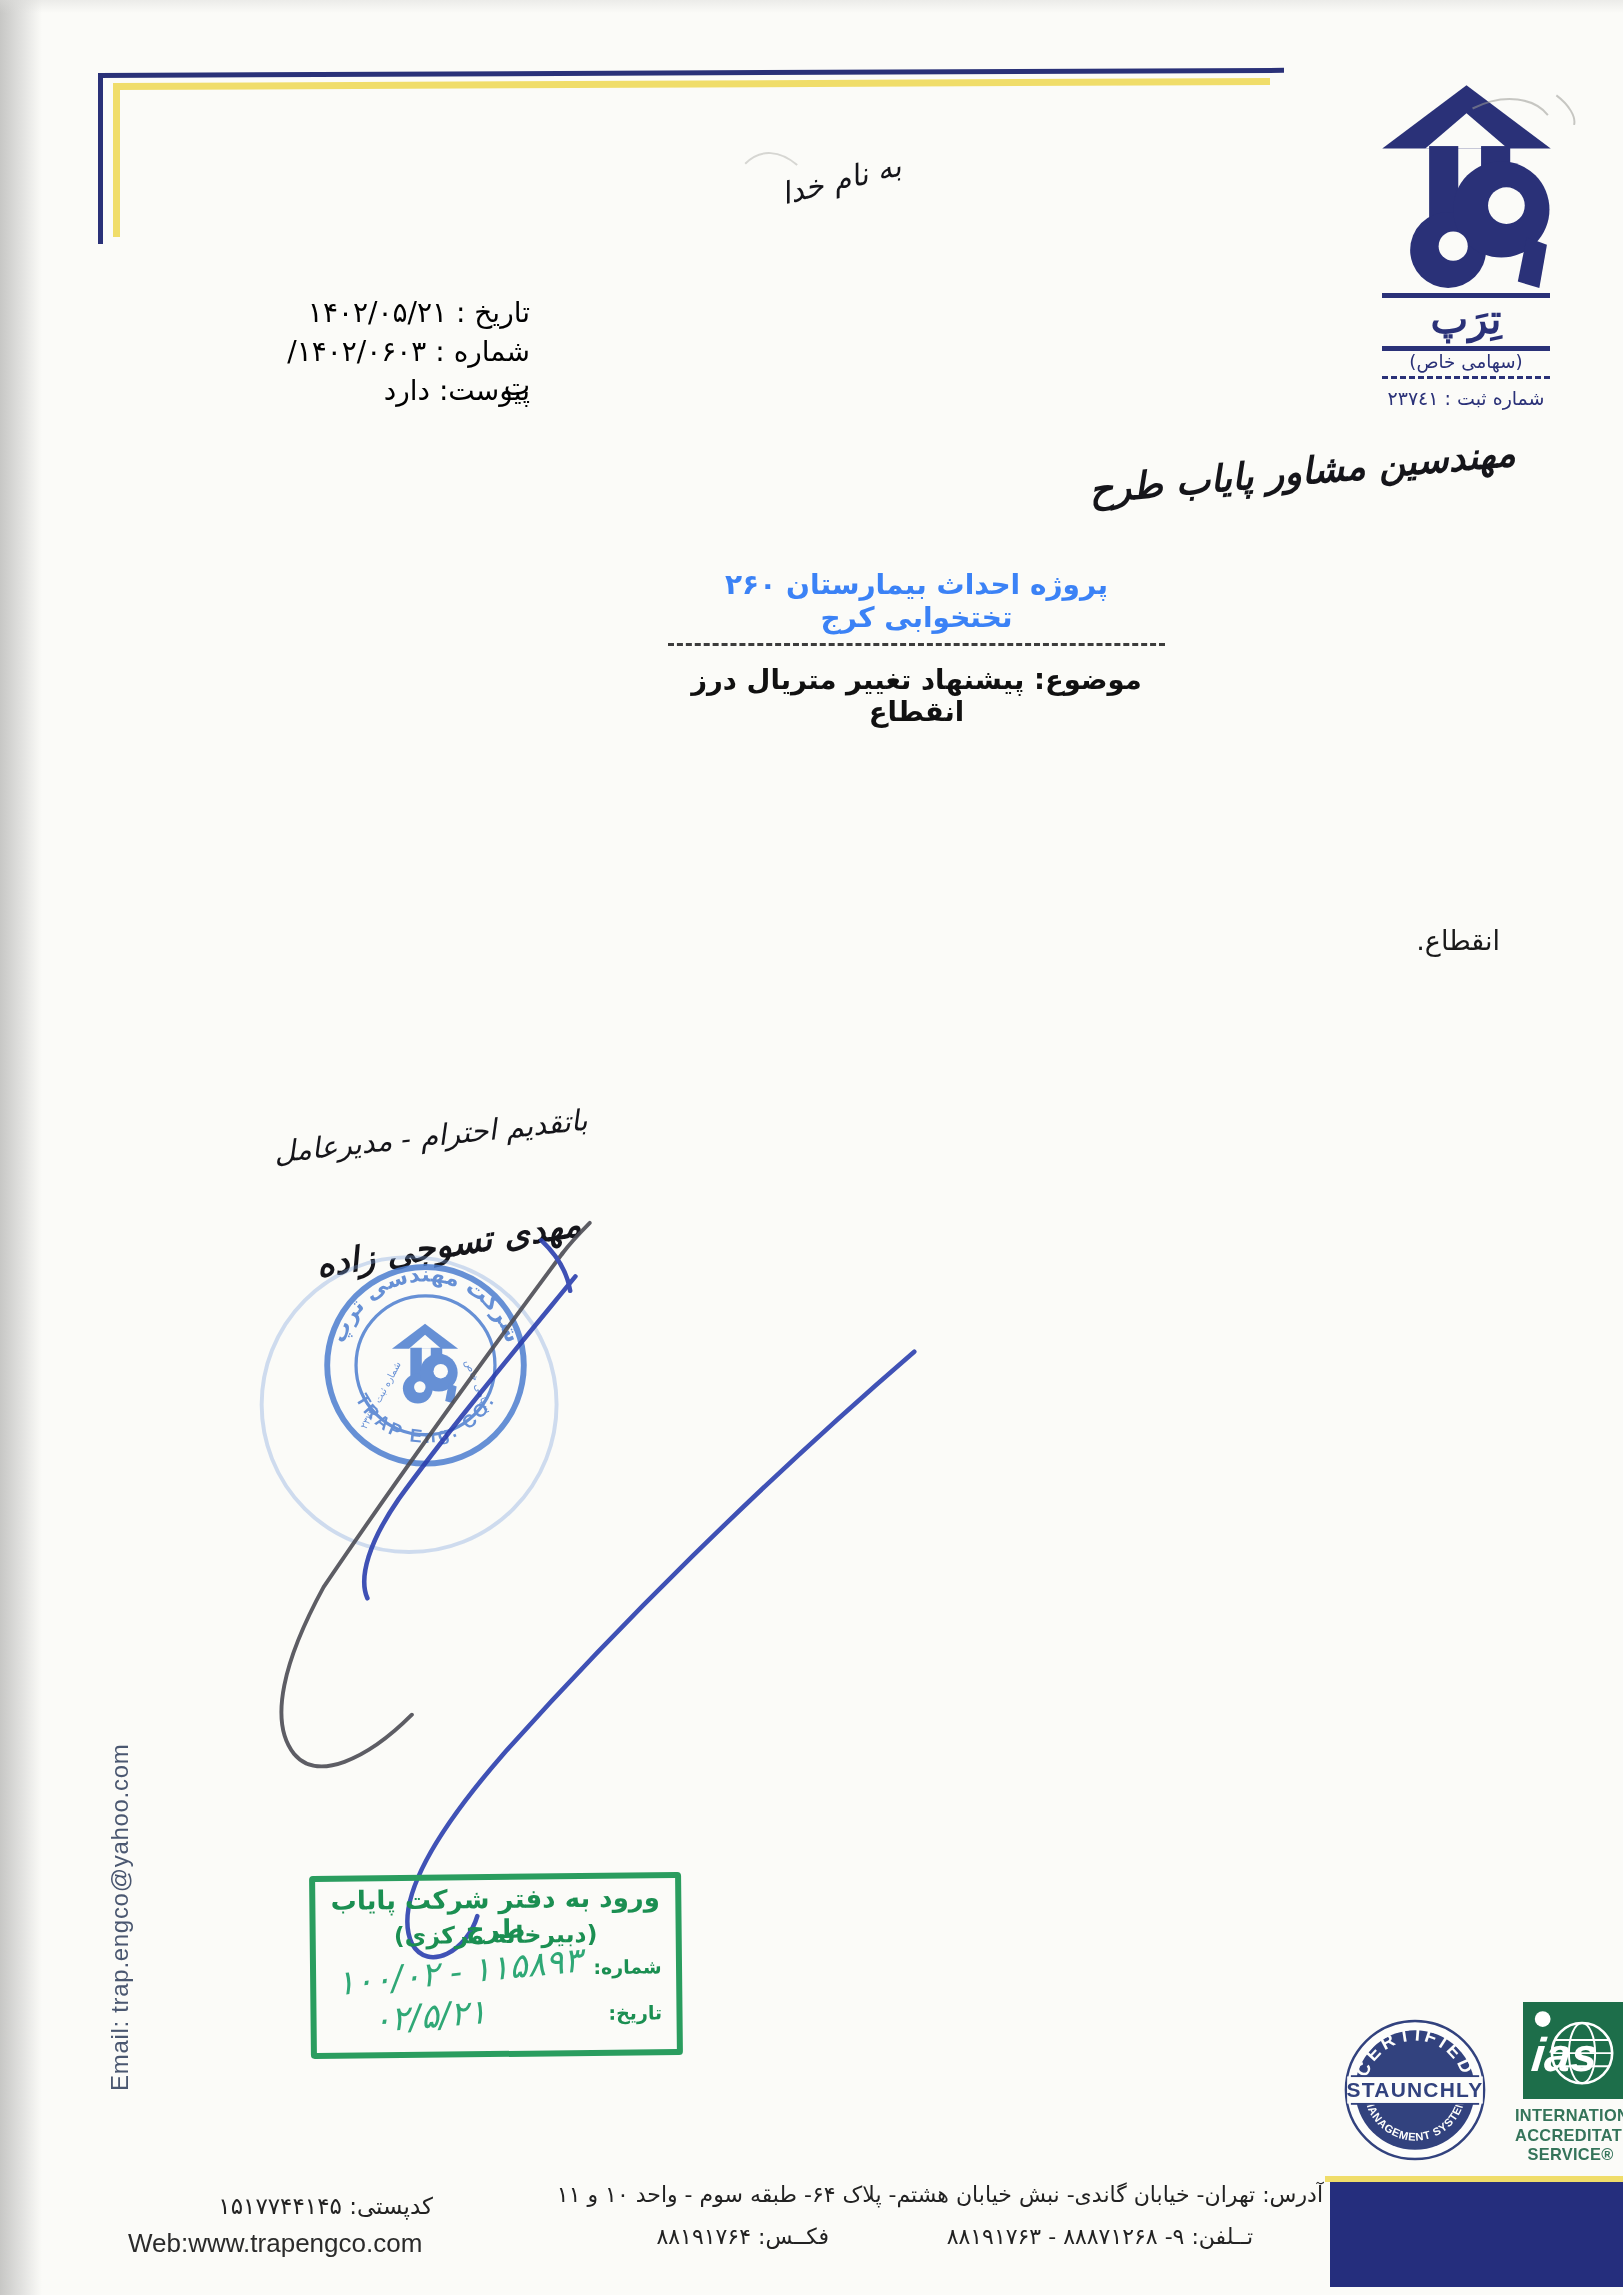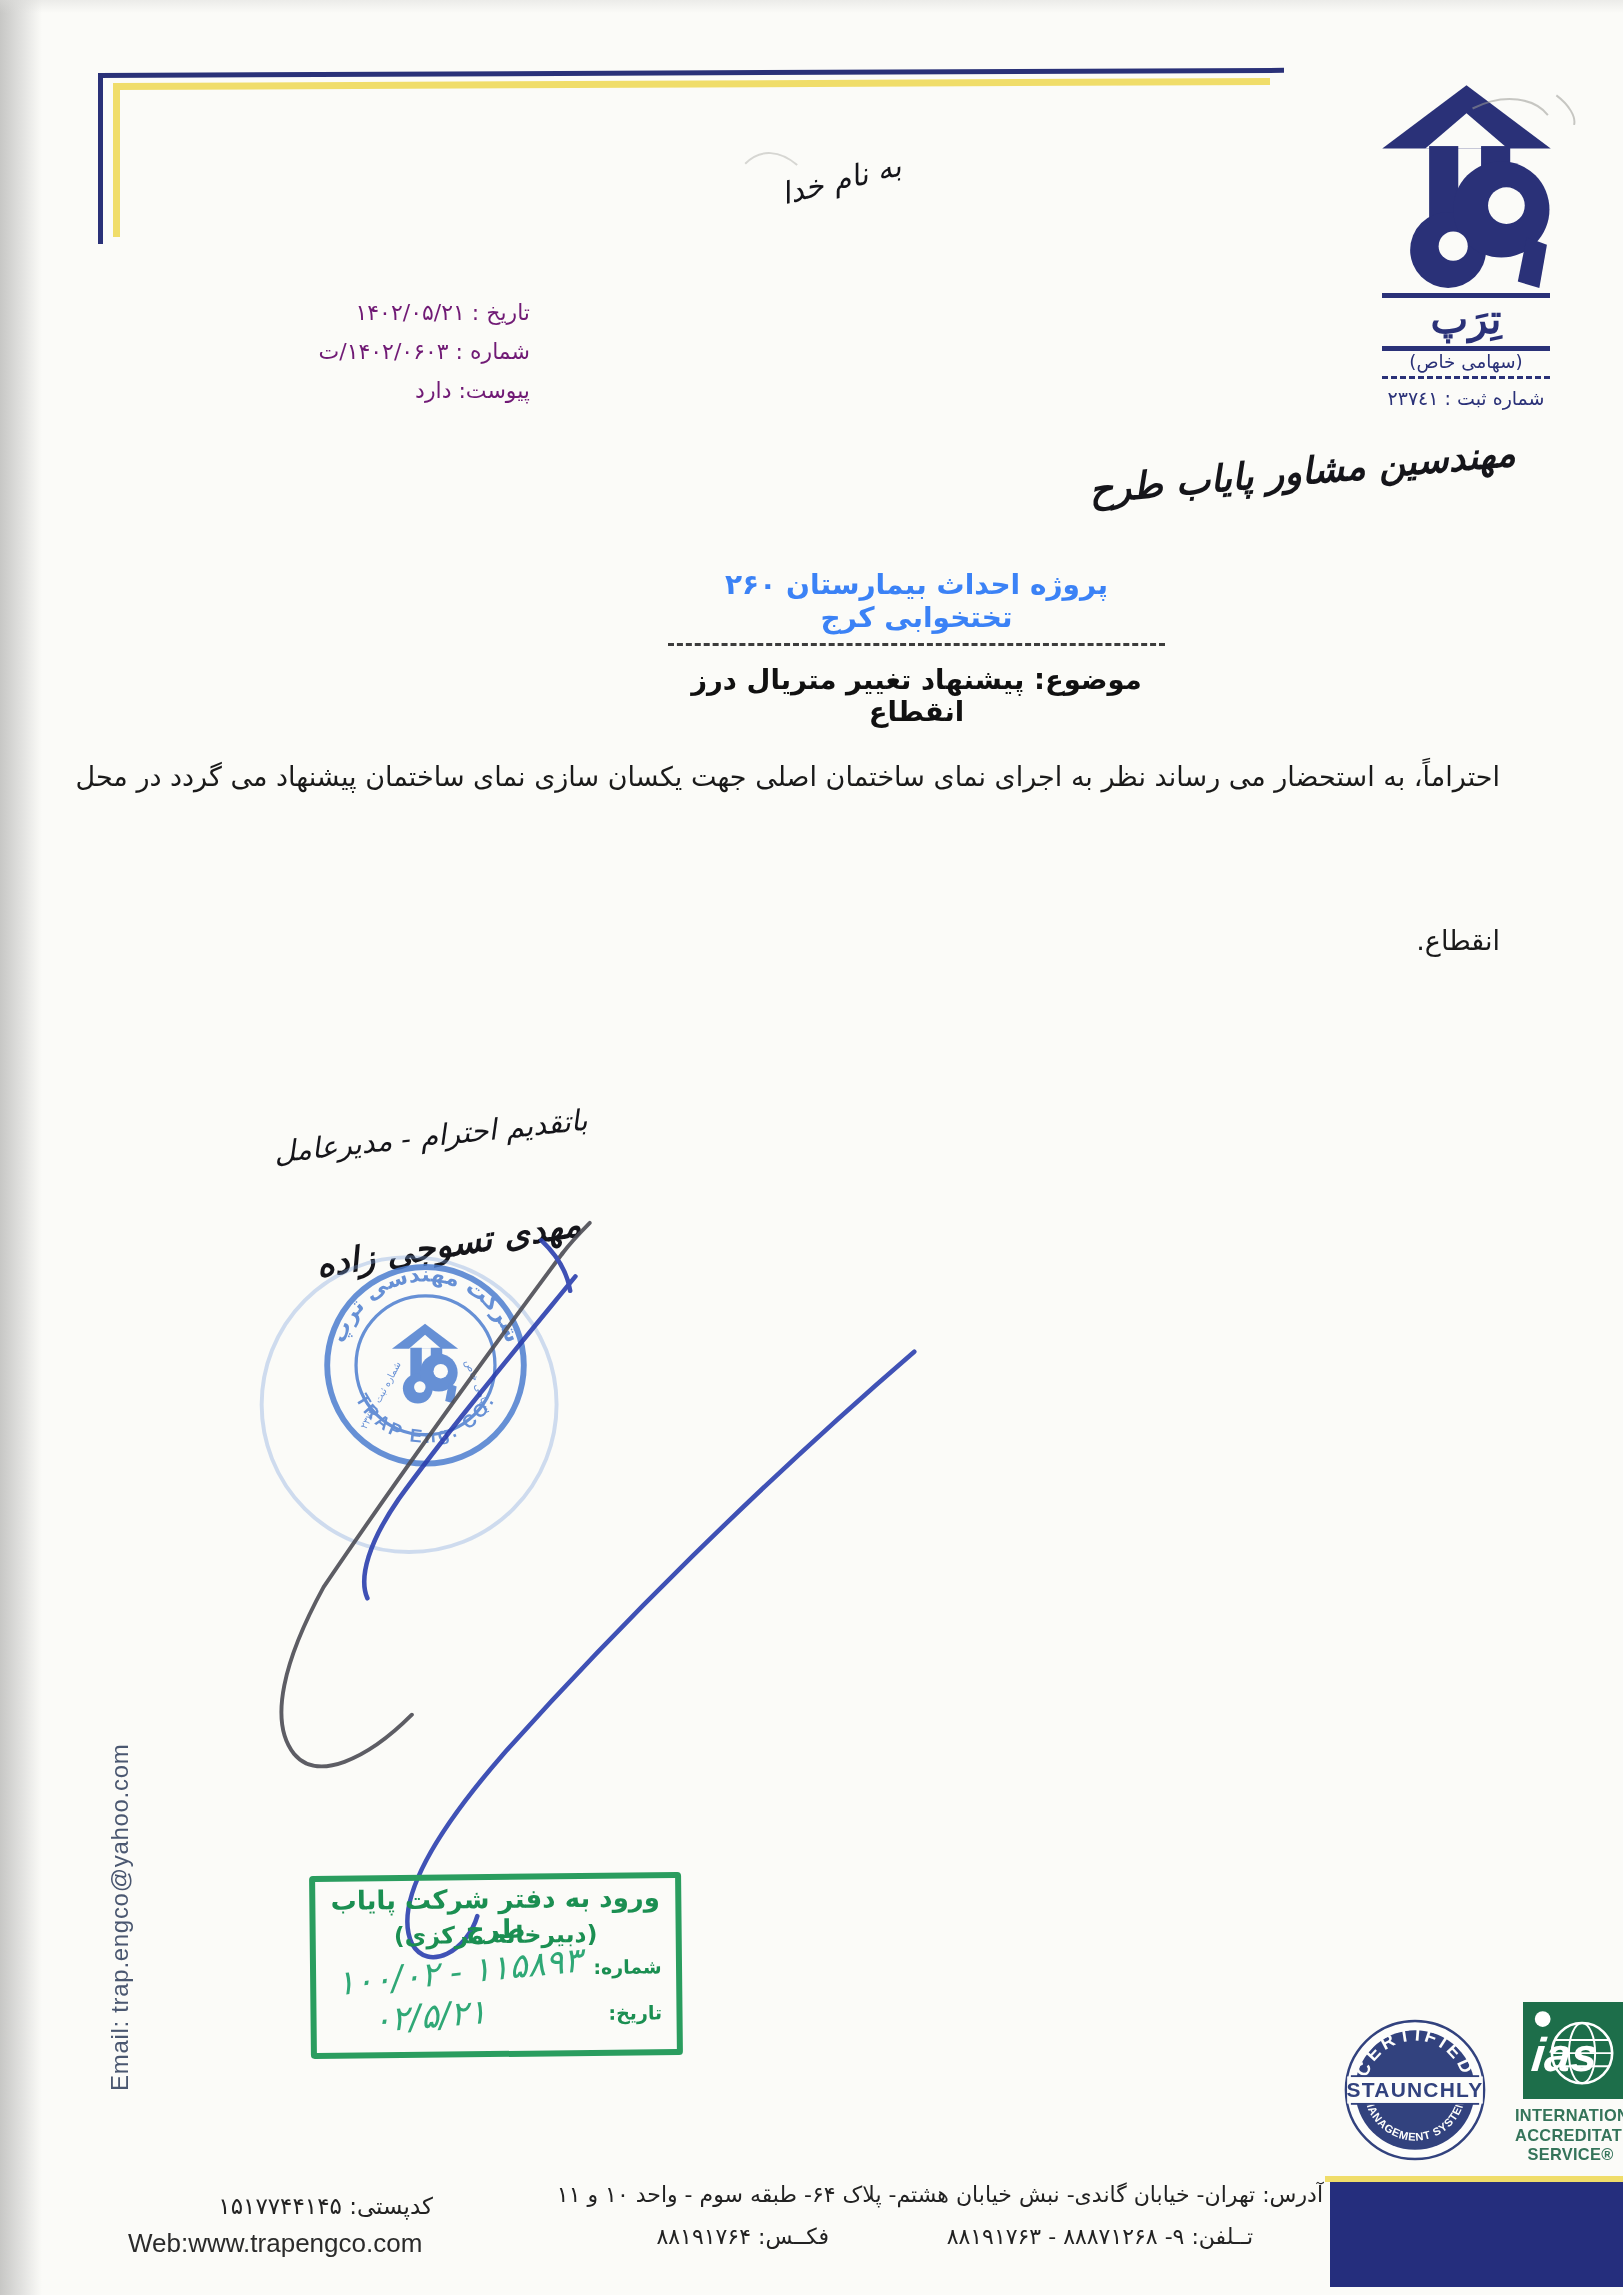--- a/index.html
+++ b/index.html
@@ -37,21 +37,21 @@
     font-size:30px;transform:rotate(-14deg);}
   .recipient{position:absolute;left:1208px;top:444px;width:308px;text-align:center;
     font-size:37px;font-weight:bold;transform:rotate(-5deg);direction:rtl;}
   .closing{position:absolute;left:313px;top:1117px;width:275px;text-align:center;
     font-size:29px;transform:rotate(-6deg);direction:rtl;}
   .signatory{position:absolute;left:359px;top:1221px;width:223px;text-align:center;
     font-size:34px;font-weight:bold;transform:rotate(-9deg);direction:rtl;}
 
   
   .meta{position:absolute;left:281px;top:296px;width:249px;direction:rtl;text-align:right;
-    font-size:22px;color:#701a75;}
+    font-size:28px;color:#000000;}
   .meta div{height:39px;line-height:34px;}
 
   
   .proj-title{position:absolute;left:668px;top:568px;width:497px;text-align:center;
     direction:rtl;font-weight:bold;font-size:28px;color:#3b82f6;}
   .title-dash{position:absolute;left:668px;top:643px;width:497px;border-top:3.3px dashed #3c3c3c;}
   .subject{position:absolute;left:668px;top:663px;width:497px;text-align:center;
     direction:rtl;font-weight:bold;font-size:27.5px;color:#111;}
   .body-line{position:absolute;left:196px;width:1304px;direction:rtl;font-size:27px;color:#1a1a1a;
     text-align:justify;text-align-last:justify;white-space:nowrap;}
@@ -157,21 +157,20 @@
     <div>شماره : ۱۴۰۲/۰۶۰۳/ت</div>
     <div>پیوست: دارد</div>
   </div>
 
   <div class="callig recipient">مهندسین مشاور پایاب طرح</div>
 
   <div class="proj-title">پروژه احداث بیمارستان ۲۶۰ تختخوابی کرج</div>
   <div class="title-dash"></div>
   <div class="subject">موضوع: پیشنهاد تغییر متریال درز انقطاع</div>
 
-  <div class="body-line l1">احتراماً، به استحضار می رساند نظر به اجرای نمای ساختمان اصلی جهت یکسان سازی نمای ساختمان پیشنهاد می گردد در محل</div>
   <div class="body-line l3">انقطاع.</div>
 
   <div class="callig closing">باتقدیم احترام - مدیرعامل</div>
   <div class="callig signatory">مهدی تسوجی زاده</div>
 
   <svg class="stamp-svg" width="367" height="367" viewBox="0 0 560 560" style="color:#4d7ed0">
     <circle cx="255" cy="300" r="225" fill="none" stroke="#7aa0dd" stroke-width="6" opacity="0.35"></circle>
     <g transform="translate(280,240)" opacity="0.85">
       <circle r="150" fill="none" stroke="#4d7ed0" stroke-width="9"></circle>
       <circle r="106" fill="none" stroke="#4d7ed0" stroke-width="5"></circle>

